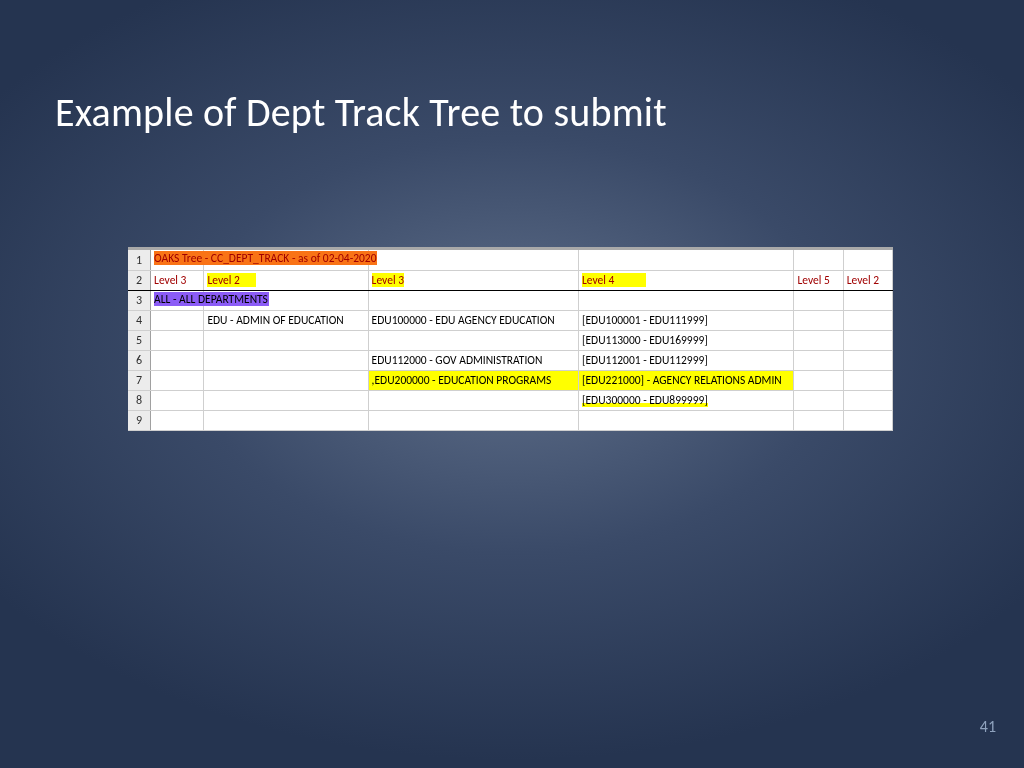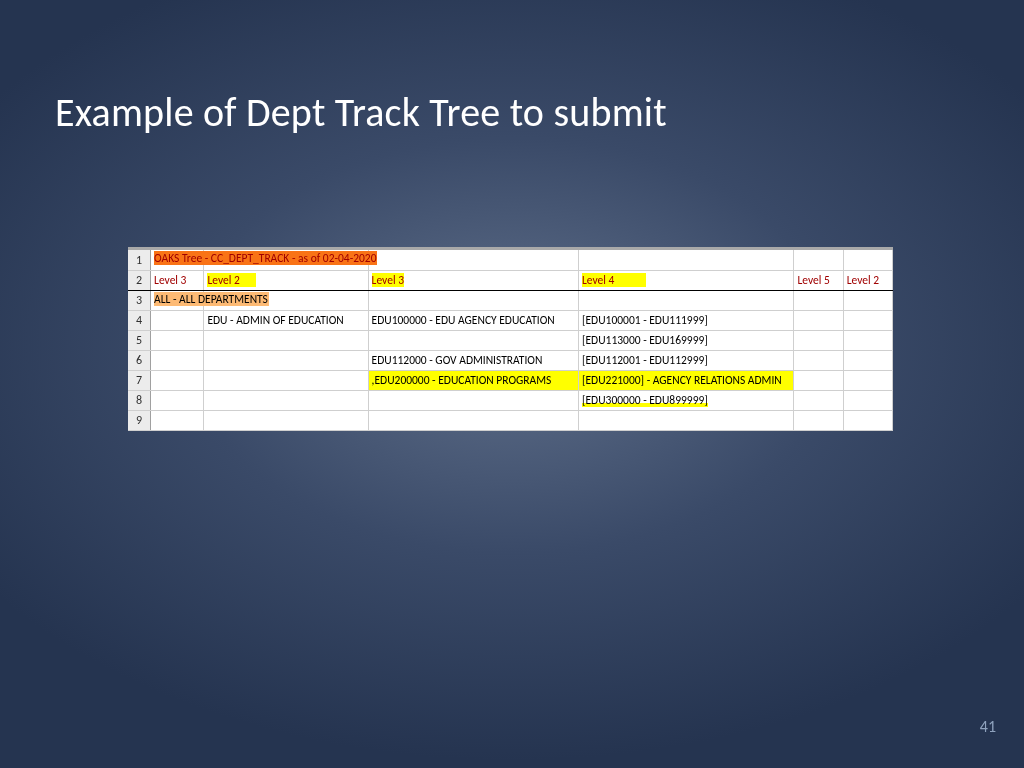--- a/index.html
+++ b/index.html
@@ -115,21 +115,21 @@
         <td class="red">Level 3</td>
         <td class="red"><span class="hl" style="padding-right:16px;margin-top:28px;">Level 2</span></td>
         <td class="red"><span class="hl" style="">Level 3</span></td>
         <td class="red"><span class="hl" style="padding-right:32px;">Level 4</span></td>
         <td class="red">Level 5</td>
         <td class="red">Level 2</td>
       </tr>
       <tr>
         <td class="rownum">3</td>
         <td class="ov">
-            <span style="background:#fdba74;">ALL - ALL DEPARTMENTS</span>
+            <span style="background:#8b5cf6;">ALL - ALL DEPARTMENTS</span>
           </td>
         <td></td>
         <td></td>
         <td></td>
         <td></td>
         <td></td>
       </tr>
       <tr>
         <td class="rownum">4</td>
         <td></td>

